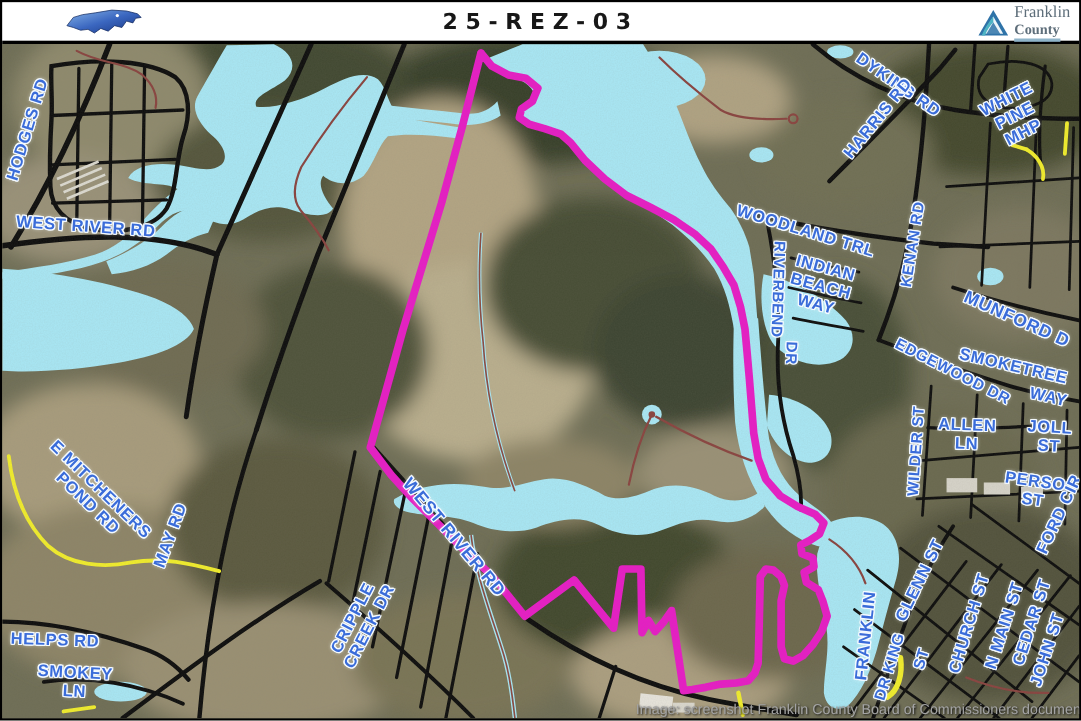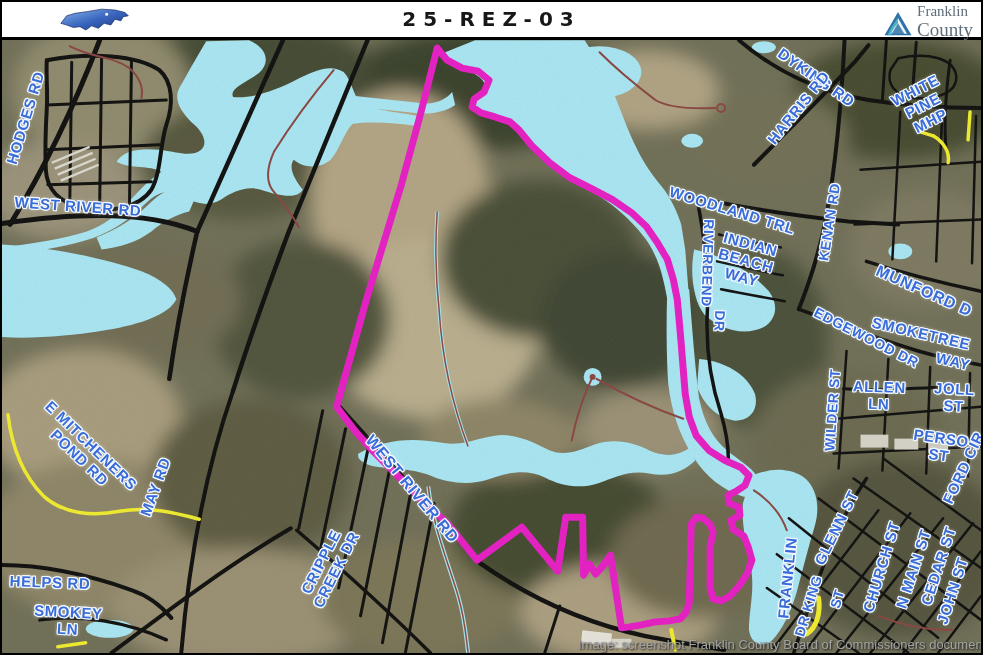--- a/index.html
+++ b/index.html
@@ -16,21 +16,21 @@
   }
   .nc-logo{position:absolute;left:52px;top:3px;width:92px;height:30px;}
   .title{
     position:absolute;left:0;right:0;top:5px;text-align:center;
     font:700 20px "DejaVu Sans",sans-serif;letter-spacing:7px;color:#171717;
   }
   .county-logo{position:absolute;right:8px;top:2px;display:flex;align-items:center;gap:4px;}
   .county-logo .mark{width:30px;height:30px;}
   .county-text{font-family:"Liberation Serif",serif;color:#5e6e7a;line-height:1;}
   .county-text .l1{font-size:15px;}
-  .county-text .l2{font-size:19px;margin-top:1px;}
+  .county-text .l2{font-size:13px;margin-top:1px;font-weight:bold;}
   .county-text .tag{height:3px;width:42px;background:#8fb4c9;margin-top:2px;}
   
   .map{position:absolute;left:2px;right:2px;top:40px;bottom:2px;overflow:hidden;background:#6f6e56;}
   .map svg.base{position:absolute;left:0;top:0;}
   .labels{position:absolute;inset:0;pointer-events:none;}
   .lbl{
     position:absolute;font-weight:700;font-size:15px;color:#3a6cd9;
     letter-spacing:.6px;white-space:nowrap;text-align:center;line-height:1.12;
     text-shadow:-1px -1px 0 #f4faff,1px -1px 0 #f4faff,-1px 1px 0 #f4faff,
                  1px 1px 0 #f4faff,0 -1px 0 #f4faff,0 1px 0 #f4faff,

